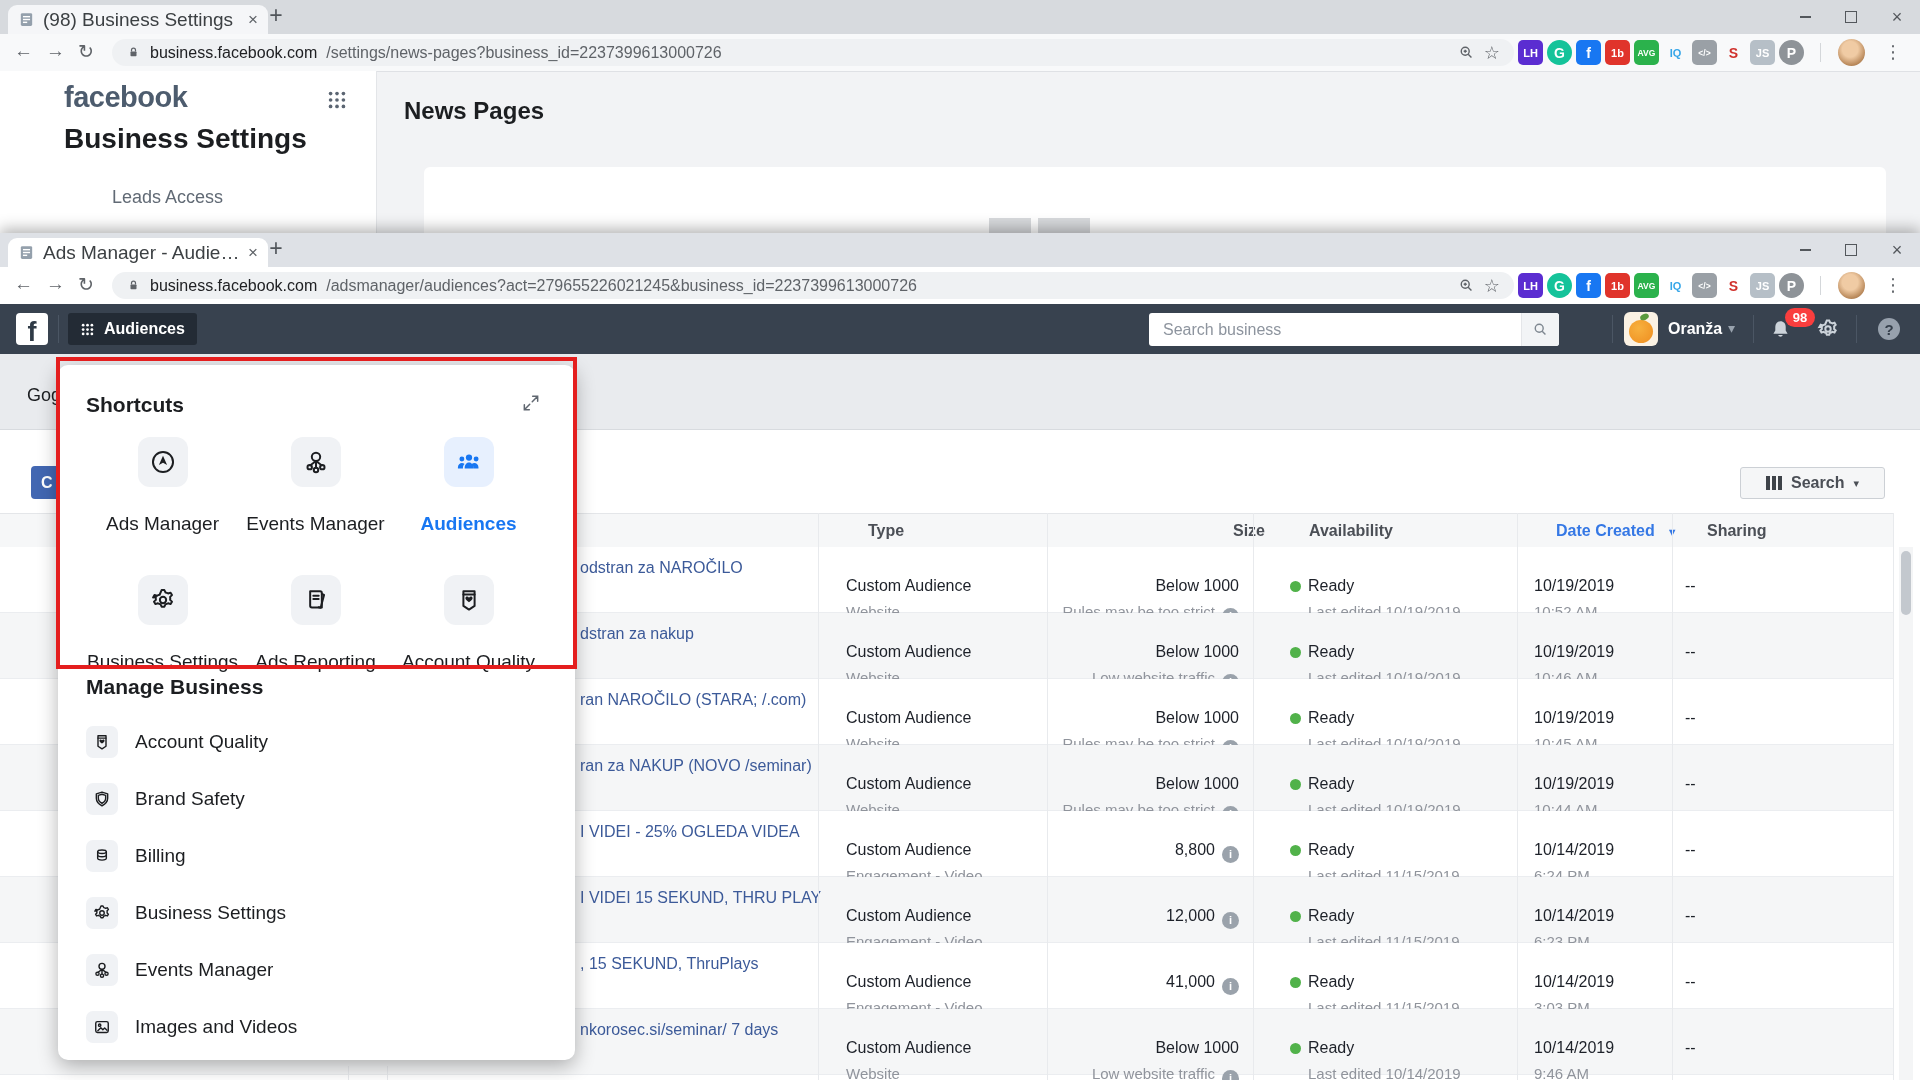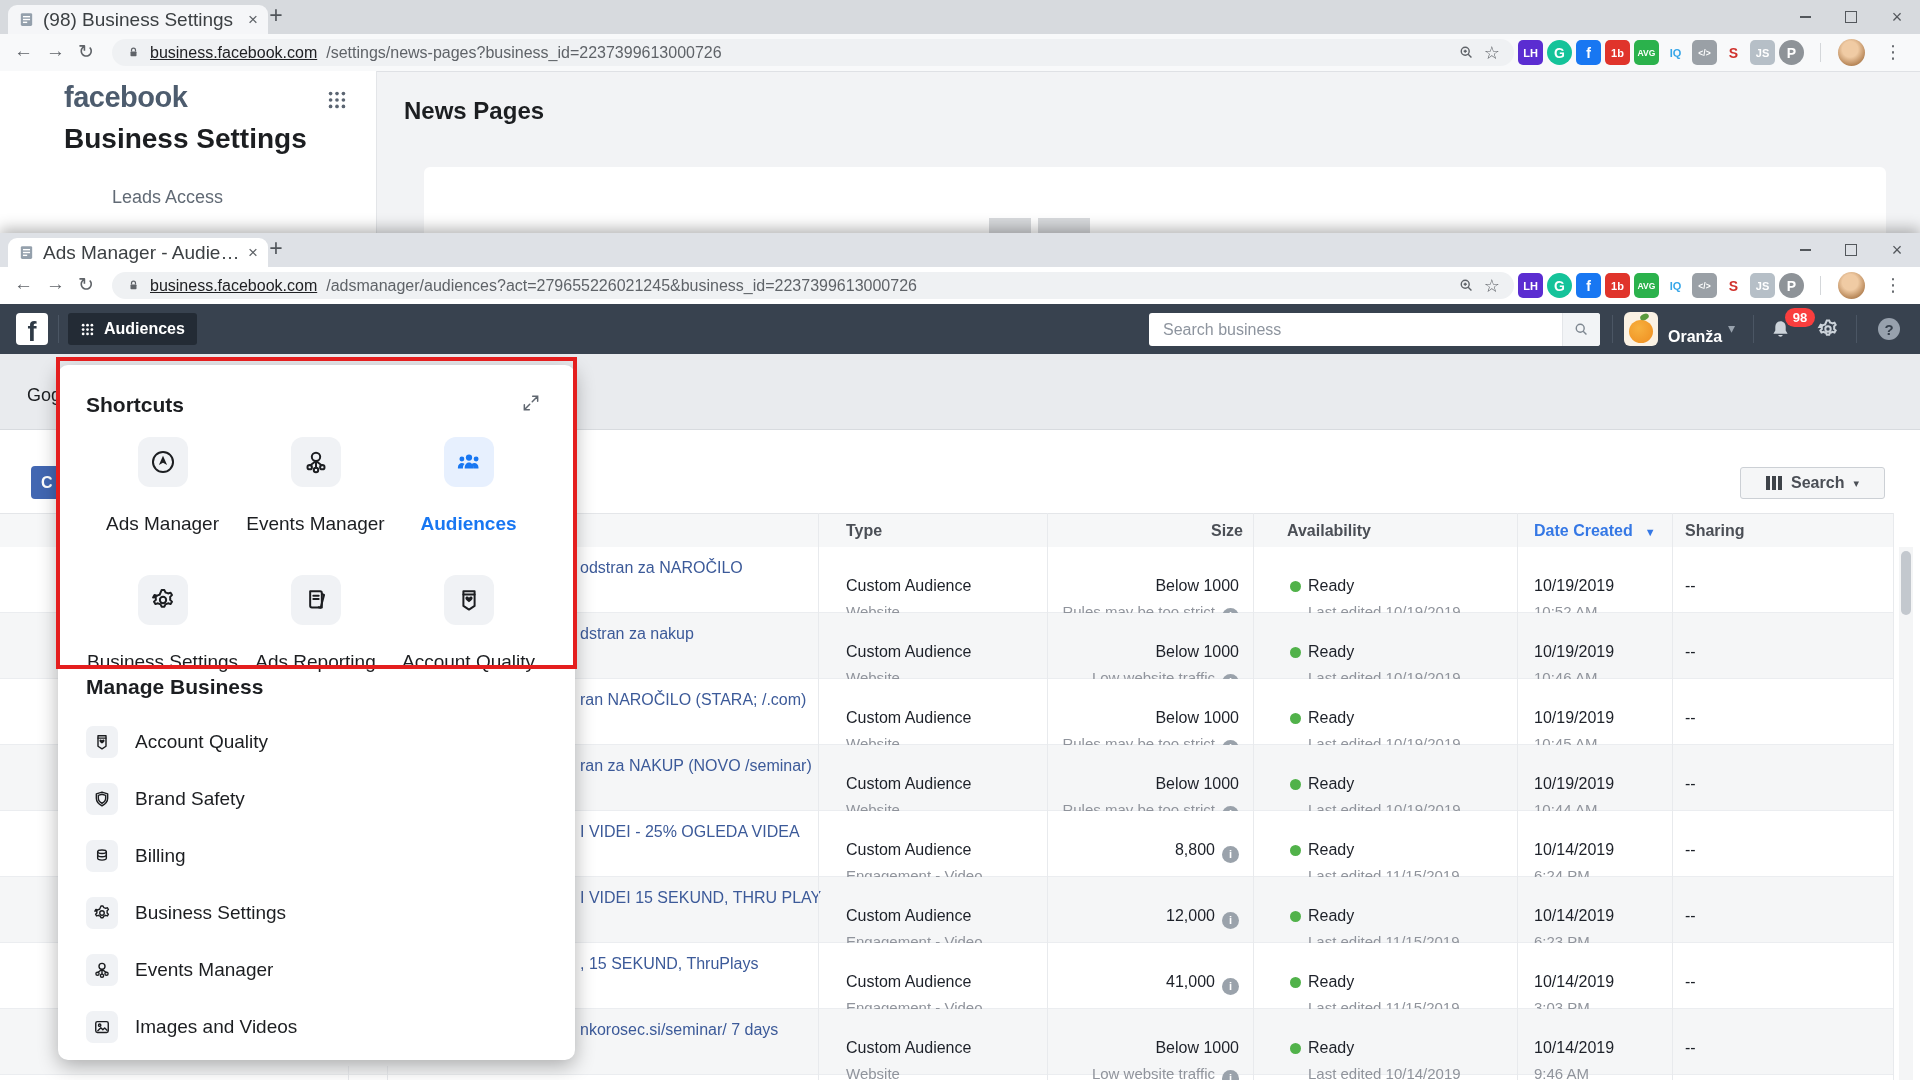--- a/index.html
+++ b/index.html
@@ -27,21 +27,21 @@
   .mini{width:11px;height:2px;background:#53575c;}
   .maxi{width:10px;height:10px;border:1.6px solid #53575c;}
 
   .toolbar{position:absolute;top:34px;left:0;right:0;height:37px;}
   .w1 .toolbar{background:#f8f9fa;border-bottom:1px solid #dfe1e5;}
   .w2 .toolbar{background:#ffffff;border-bottom:1px solid #e4e6e9;}
   .navbtn{position:absolute;top:6px;font-size:19px;color:#5f6368;}
   .urlbar{position:absolute;left:112px;top:5px;width:1402px;height:27px;border-radius:14px;background:#eff1f3;display:flex;align-items:center;padding:0 14px;gap:9px;box-sizing:border-box;}
   .lock{color:#5f6368;}
   .lock svg{width:15px;height:15px;display:block;}
-  .u-domain{font-size:16px;color:#202124;white-space:nowrap;text-decoration:underline;}
+  .u-domain{font-size:16px;color:#202124;white-space:nowrap;}
   .u-path{font-size:16px;color:#5f6368;white-space:nowrap;overflow:hidden;flex-shrink:1;}
   .spacer{flex:1;}
   .zoomi{color:#5f6368;}
   .zoomi svg{width:17px;height:17px;display:block;}
   .star{font-size:18px;color:#5f6368;}
   .extrow{position:absolute;left:1518px;top:6px;display:flex;gap:4px;}
   .ext{width:25px;height:25px;display:flex;align-items:center;justify-content:center;font-weight:bold;box-sizing:border-box;}
   .vsep{position:absolute;left:1820px;top:9px;width:1px;height:19px;background:#d4d7da;}
   .avatar{position:absolute;left:1838px;top:5px;width:27px;height:27px;border-radius:50%;background:radial-gradient(circle at 45% 38%,#f0cba4 0 35%,#ba8a5c 70%,#8e6238 100%);}
   .kebab{position:absolute;left:1884px;top:7px;font-size:18px;color:#5f6368;}
@@ -56,50 +56,50 @@
   .w1main-title{position:absolute;left:404px;top:97px;font-size:24px;font-weight:bold;color:#1c1e21;}
   .w1card{position:absolute;left:424px;top:167px;width:1462px;height:66px;background:#fff;border-radius:6px 6px 0 0;}
   .skel{position:absolute;top:218px;height:15px;background:#d8dadd;}
 
   
   .fbnav{position:absolute;top:71px;left:0;right:0;height:50px;background:#38424f;}
   .f-tile{position:absolute;left:16px;top:9px;width:32px;height:32px;background:#fff;border-radius:4px;overflow:hidden;text-align:center;font-size:27px;font-weight:bold;color:#2f3a46;line-height:38px;}
   .nav-sep{position:absolute;top:11px;width:1px;height:28px;background:#4b5664;}
   .app-btn{position:absolute;left:68px;top:9px;height:32px;background:#232b35;border-radius:3px;display:flex;align-items:center;gap:9px;padding:0 12px;color:#fff;font-size:16px;font-weight:bold;}
   .app-btn svg{width:15px;height:15px;}
-  .searchbox{position:absolute;left:1149px;top:9px;width:451px;height:33px;background:#fff;border-radius:3px;display:flex;align-items:stretch;}
+  .searchbox{position:absolute;left:1149px;top:9px;width:410px;height:33px;background:#fff;border-radius:3px;display:flex;align-items:stretch;}
   .searchbox input{flex:1;border:0;outline:0;padding:0 14px;font-size:16px;color:#1c1e21;background:transparent;font-family:inherit;}
   .searchbox input::placeholder{color:#8d949e;}
   .search-btn{width:37px;border-left:1px solid #e4e6e9;background:#f2f4f6;border-radius:0 3px 3px 0;display:flex;align-items:center;justify-content:center;color:#7e8790;}
   .search-btn svg{width:17px;height:17px;}
   .acct-avatar{position:absolute;left:1624px;top:8px;width:34px;height:34px;border-radius:6px;background:#fbf2e4;overflow:hidden;}
   .acct-avatar::after{content:"";position:absolute;left:5px;top:8px;width:24px;height:23px;border-radius:50%;background:radial-gradient(circle at 40% 35%,#f7b13f,#ef8d1f);}
   .acct-avatar::before{content:"";position:absolute;left:16px;top:2px;width:9px;height:6px;background:#5a9a3c;border-radius:60% 60% 60% 0;transform:rotate(-25deg);}
-  .acct-name{position:absolute;left:1668px;top:16px;font-size:16px;font-weight:bold;color:#fff;margin-top:8px;}
+  .acct-name{position:absolute;left:1668px;top:16px;font-size:16px;font-weight:bold;color:#fff;}
   .acct-caret{position:absolute;left:1728px;top:16px;color:#98a2ad;font-size:14px;}
   .bell{position:absolute;left:1768px;top:14px;color:#ccd3da;}
   .bell svg{width:25px;height:25px;}
   .badge{position:absolute;left:1785px;top:4px;min-width:18px;padding:0 6px;height:19px;border-radius:10px;background:#fa3e3e;color:#fff;font-size:13px;font-weight:bold;display:flex;align-items:center;justify-content:center;}
   .gear-btn{position:absolute;left:1816px;top:13px;color:#ccd3da;}
   .gear-btn svg{width:24px;height:24px;}
   .help-btn{position:absolute;left:1878px;top:14px;width:22px;height:22px;border-radius:50%;background:#97a1ad;color:#353f4b;font-size:15px;font-weight:bold;display:flex;align-items:center;justify-content:center;}
 
   
   .gog{position:absolute;left:27px;top:152px;font-size:18px;color:#1c1e21;}
   .panel{position:absolute;left:0;top:196px;right:0;bottom:0;background:#fff;border-top:1px solid #d8dbdf;}
   .create-frag{position:absolute;left:31px;top:36px;width:27px;height:33px;background:#4267b2;border-radius:4px 0 0 4px;color:#fff;font-size:16px;font-weight:bold;line-height:33px;padding-left:10px;box-sizing:border-box;}
   .input-frag{position:absolute;left:37px;top:104px;width:21px;height:28px;background:#fff;border:1px solid #ccd0d5;border-radius:3px 0 0 3px;border-right:0;}
   .cols-btn{position:absolute;left:1740px;top:37px;width:145px;height:32px;background:#f5f6f7;border:1px solid #ccd0d5;border-radius:3px;display:flex;align-items:center;justify-content:center;gap:9px;box-sizing:border-box;}
   .cols-ic{display:flex;gap:2px;}
   .cols-ic i{width:4px;height:14px;background:#3e4349;}
   .cols-lb{font-size:16px;font-weight:bold;color:#4b4f56;}
   .cols-caret{font-size:11px;color:#4b4f56;}
 
   .thead{position:absolute;left:0;top:83px;width:1893px;height:33px;background:#f6f7f8;border-top:1px solid #e4e6e9;border-bottom:1px solid #e4e6e9;box-sizing:content-box;}
-  .h{position:absolute;top:0;height:33px;line-height:33px;font-size:16px;font-weight:bold;color:#4b4f56;white-space:nowrap;}
+  .h{position:absolute;top:0;height:33px;line-height:33px;font-size:16px;font-weight:bold;color:#4b4f56;white-space:nowrap;margin-left:22px;}
   .h-type{left:846px;}
   .h-size{left:1064px;width:179px;text-align:right;}
   .h-avail{left:1287px;}
   .h-date{left:1534px;color:#3578e5;}
   .h-date .sort{font-size:11px;margin-left:12px;}
   .h-share{left:1685px;}
 
   .rows{position:absolute;left:0;top:117px;width:1893px;}
   .trow{position:relative;height:65px;border-bottom:1px solid #ebedf0;box-sizing:content-box;background:#fff;}
   .trow:nth-child(even){background:#f5f6f7;}

